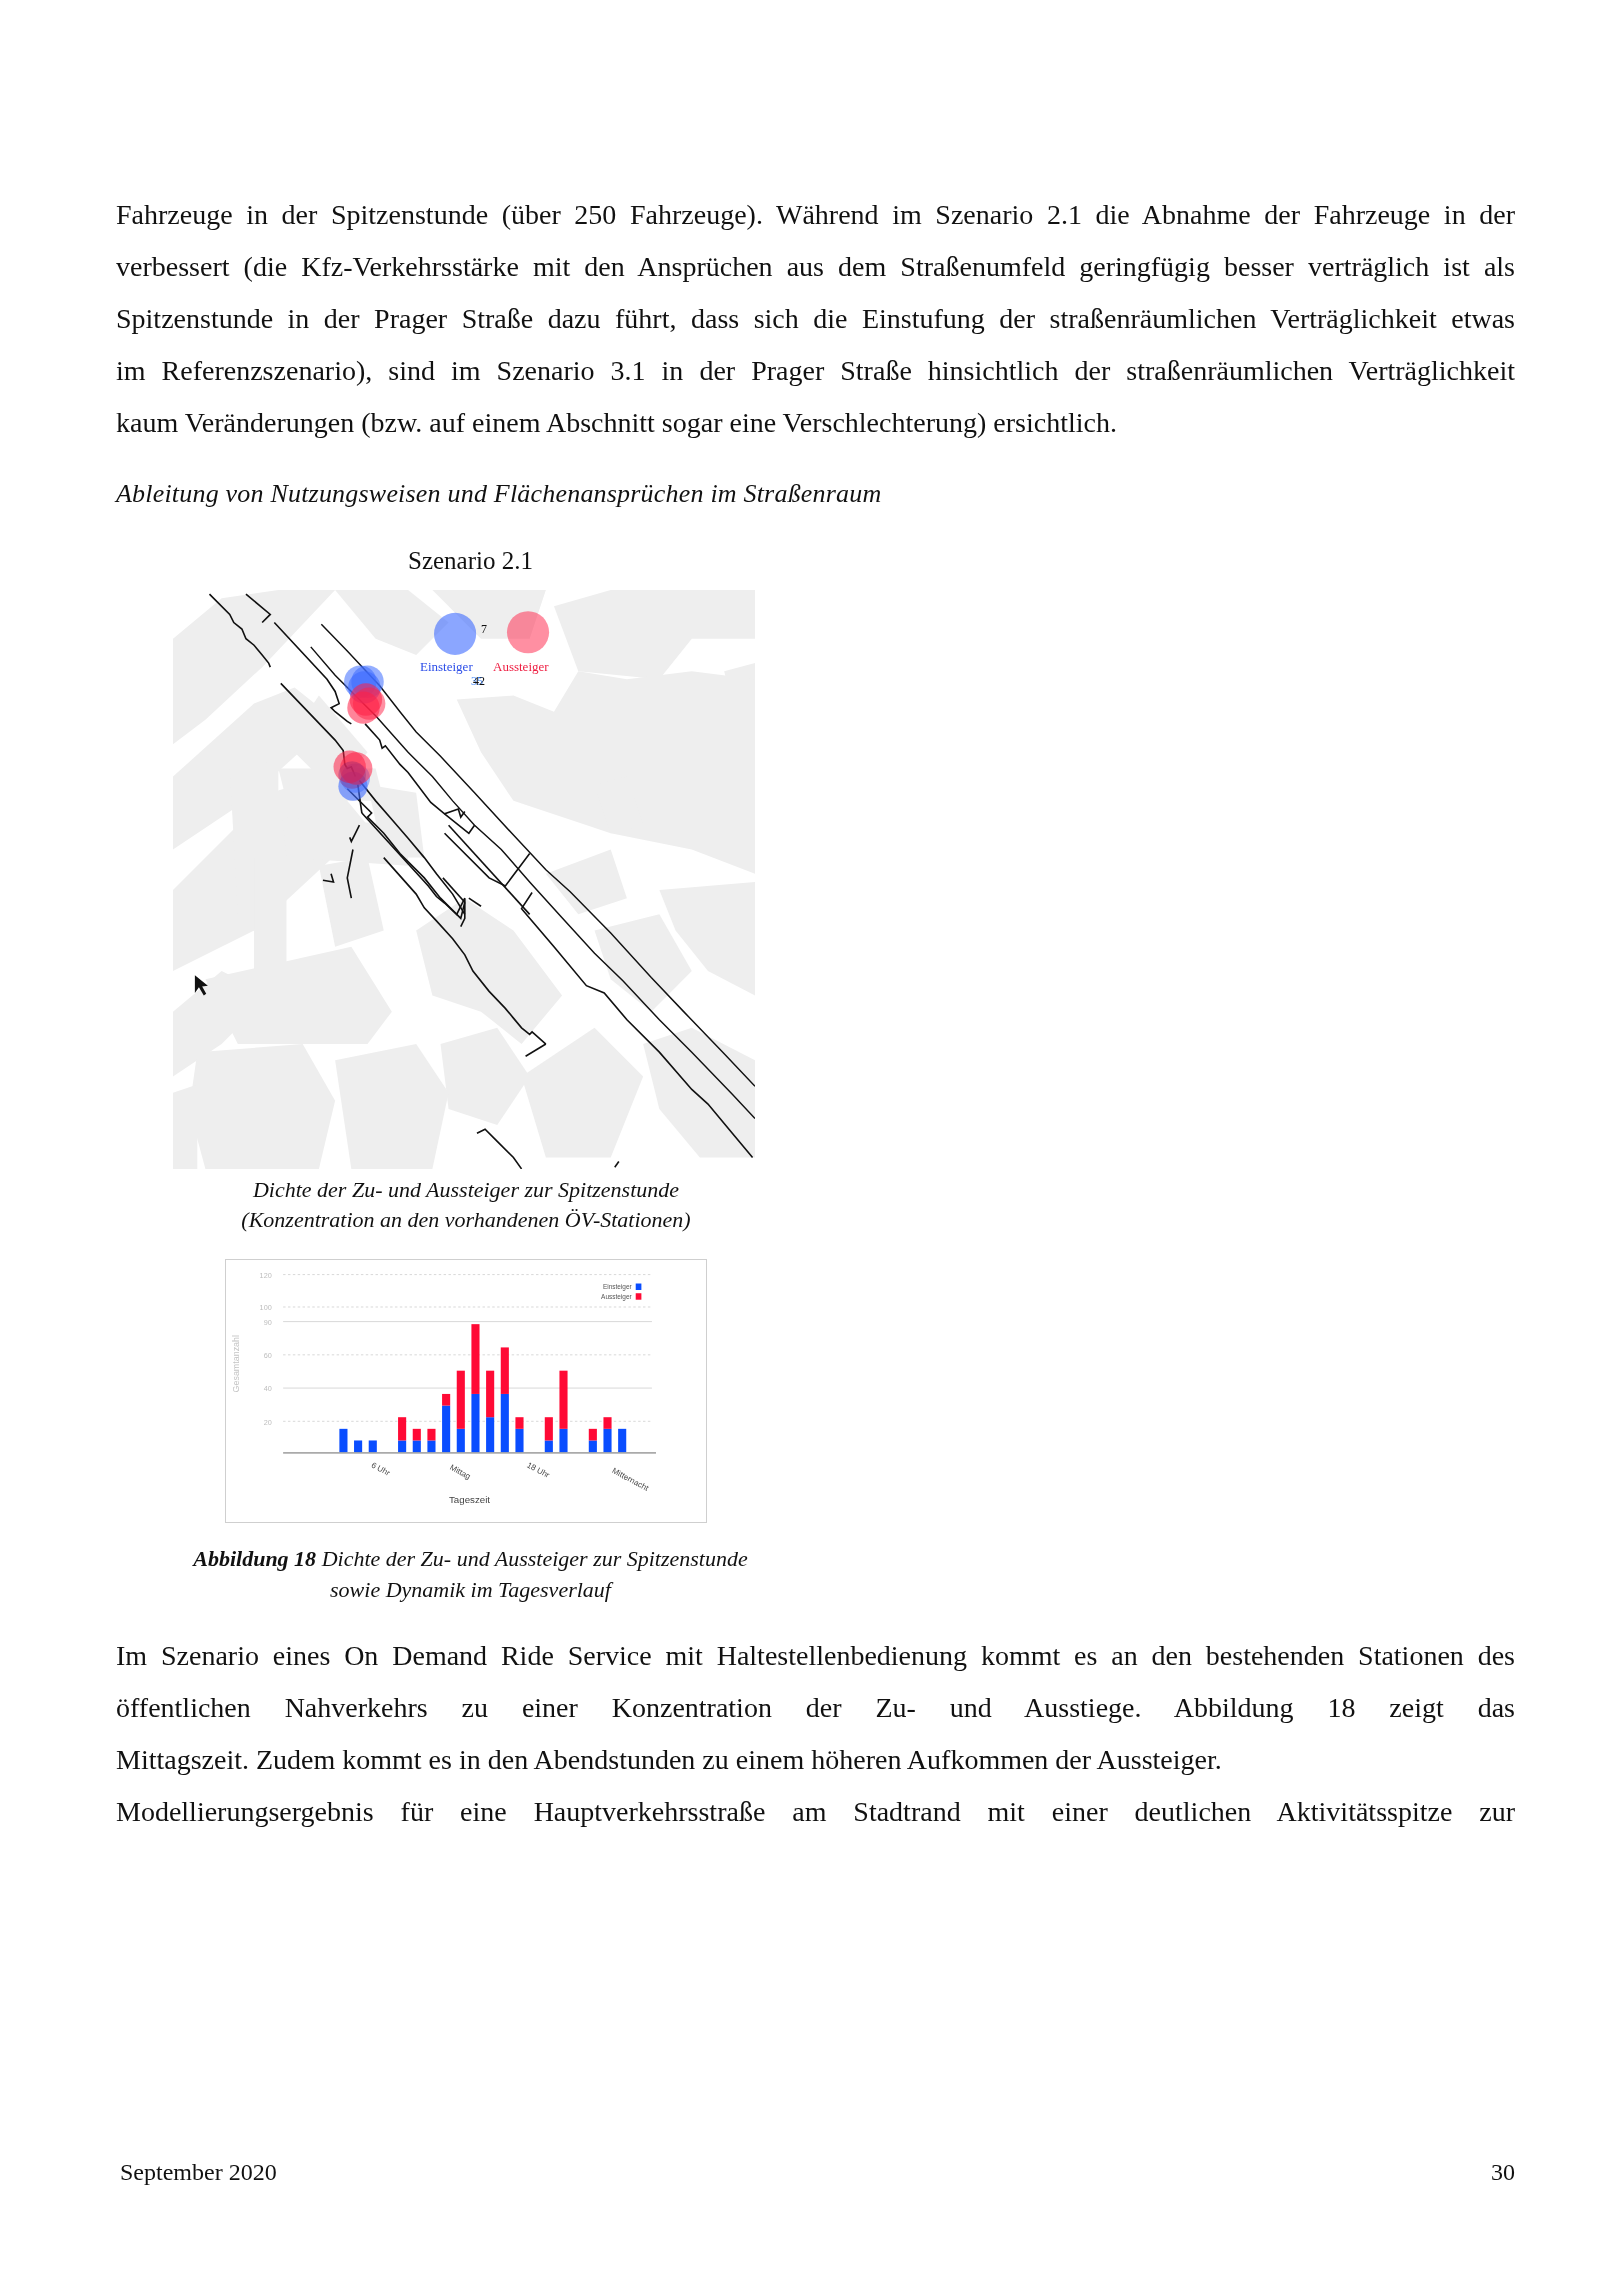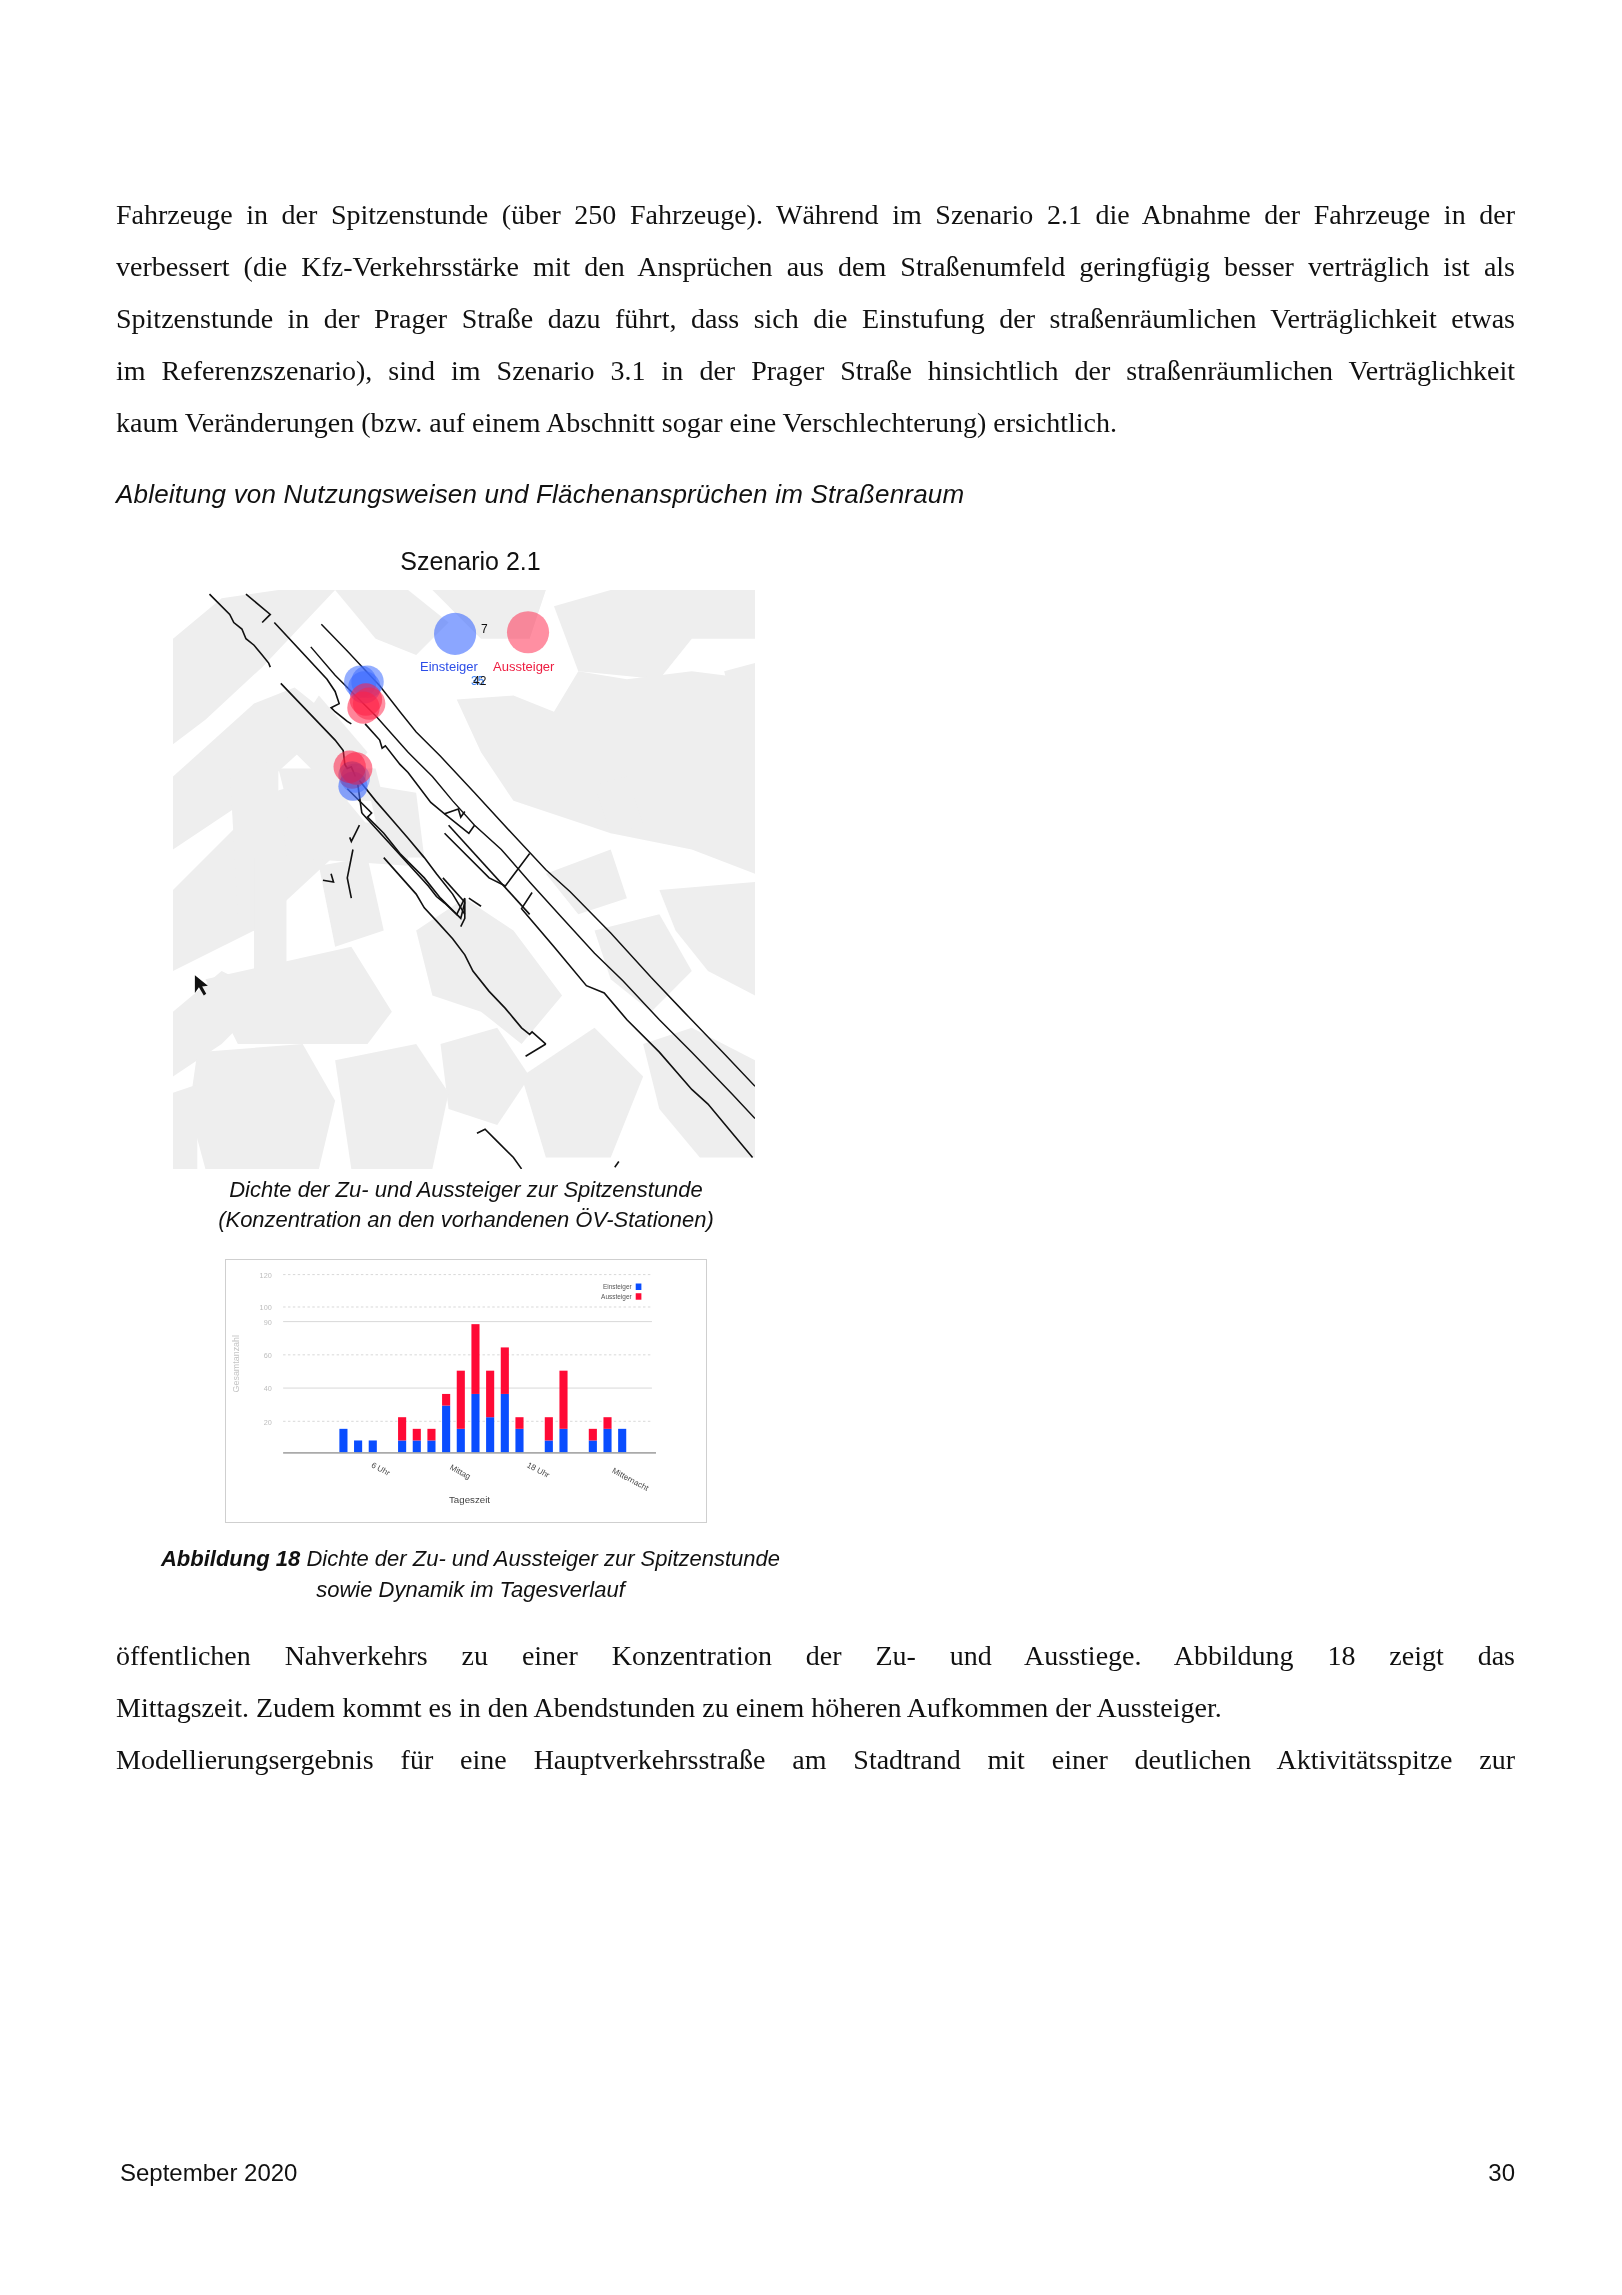--- a/index.html
+++ b/index.html
@@ -1,19 +1,19 @@
 <!DOCTYPE html>
 <html style="font-size:13px"><head>
 <meta charset="utf-8">
 <style>
   html, body { margin: 0; padding: 0; background: #ffffff; }
   body { width: 1622px; height: 2295px; position: relative; overflow: hidden; color: #111; }
   .abs { position: absolute; }
   .serif { font-family: Liberation Serif, serif; }
-  .sans { font-family: Liberation Sans, sans-serif; }
+  .sans { font-family: Liberation Serif, serif; }
 
   .para { left: 116px; width: 1399px; font-size: 28px; line-height: 52px; text-align: justify; }
   .para .ln { display: block; text-align: justify; text-align-last: justify; white-space: nowrap; }
   .para .ln.last { text-align-last: left; }
 
   .subheading { left: 116px; top: 479px; font-size: 26px; font-style: italic; font-weight: 300; letter-spacing: 0.2px; color: #111; }
 
   .scenario-title { left: 349px; top: 547px; width: 243px; text-align: center; font-size: 25px; color: #111; }
 
   .map { left: 173px; top: 590px; width: 582px; height: 579px; background: #ffffff; overflow: hidden; }
@@ -198,20 +198,21 @@
       <rect x="505" y="41" width="7" height="8" fill="#ff0a35"></rect>
     </svg>
 </div>
 
 <div class="abs figcaption sans" style="top:1543px;">
   <div><b>Abbildung 18</b><span> Dichte der Zu- und Aussteiger zur Spitzenstunde</span></div>
   <div>sowie Dynamik im Tagesverlauf</div>
 </div>
 
 <div class="abs para serif" style="top:1630px;">
+  <span class="ln">Im Szenario eines On Demand Ride Service mit Haltestellenbedienung kommt es an den bestehenden Stationen des</span>
   <span class="ln">öffentlichen Nahverkehrs zu einer Konzentration der Zu- und Ausstiege. Abbildung 18 zeigt das</span>
   <span class="ln last">Mittagszeit. Zudem kommt es in den Abendstunden zu einem höheren Aufkommen der Aussteiger.</span>
   <span class="ln">Modellierungsergebnis für eine Hauptverkehrsstraße am Stadtrand mit einer deutlichen Aktivitätsspitze zur</span>
 </div>
 
 <div class="abs footer sans" style="left:120px;">September 2020</div>
 <div class="abs footer sans" style="right:107px;">30</div>
 
 
 </body></html>

